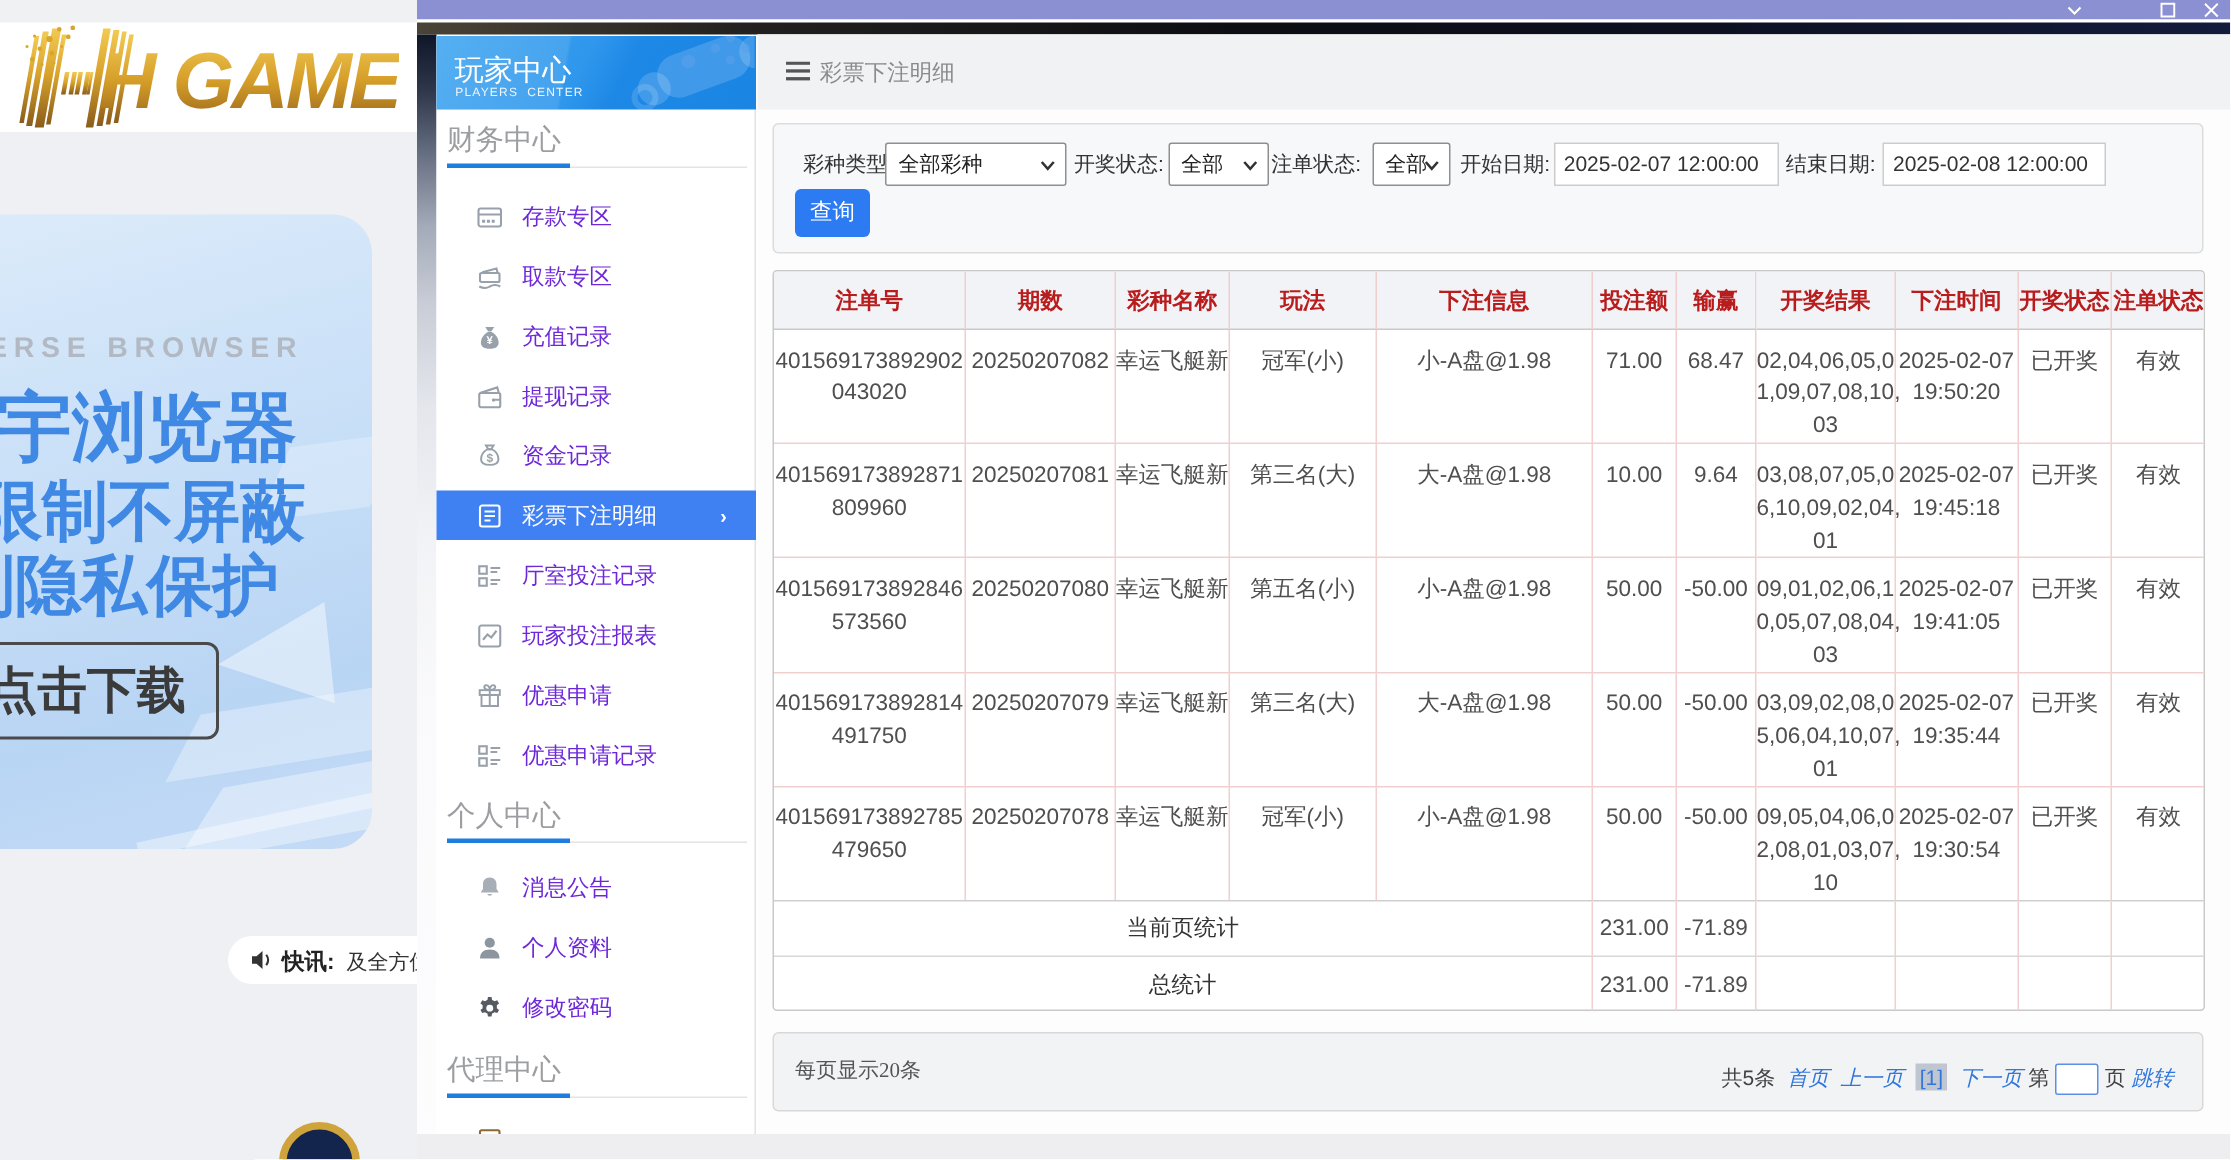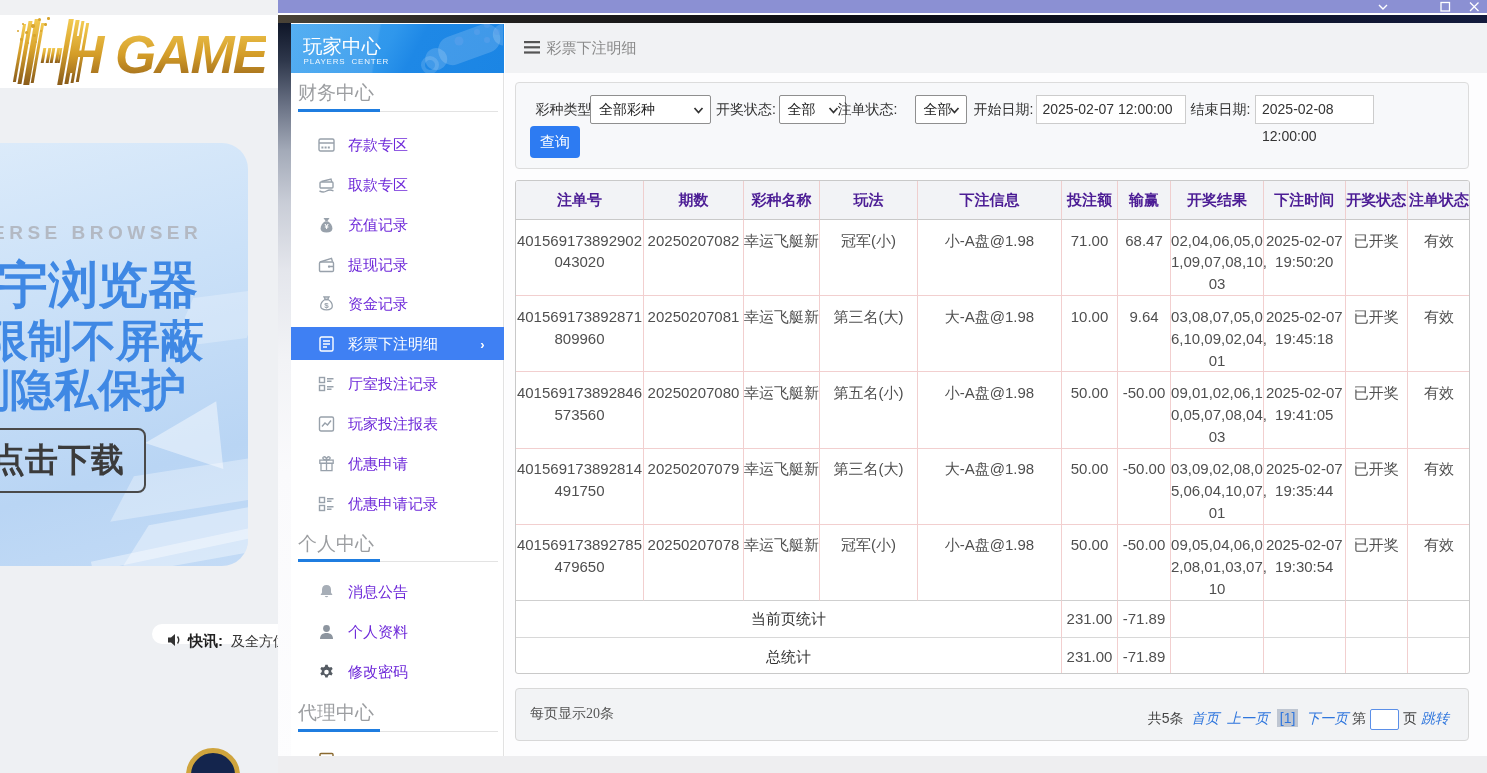--- a/index.html
+++ b/index.html
@@ -52,21 +52,21 @@
 .flabel { position:absolute; top:71.5px; height:29px; line-height:29px; font-size:14px; color:#333; }
 .fsel { position:absolute; top:71.5px; height:29px; border:1px solid #8f8f8f; border-radius:2px; background:#fff; font-size:14px; color:#222; line-height:27px; padding-left:8px; }
 .fsel svg { position:absolute; right:6px; top:9px; }
 .finput { position:absolute; top:71.5px; height:29px; border:1px solid #ccc; background:#fff; font-size:14px; color:#333; line-height:27px; padding-left:6px; }
 #querybtn { position:absolute; left:25.5px; top:103px; width:50px; height:31.5px; background:#2d7bf2; border-radius:4px; color:#fff; font-size:15px; text-align:center; line-height:31.5px; }
 
 
 #btable { position:absolute; left:237px; top:180.5px; width:954px; border-collapse:separate; border-spacing:0; table-layout:fixed; font-size:15px; }
 #twrap { position:absolute; left:10.5px; top:157px; width:955px; height:494px; border:1px solid #c9c9c9; border-radius:3px; overflow:hidden; background:#fff; }
 #btable { left:0; top:0; }
-#btable th { background:#f2f3f6; font-weight:bold; color:#4c1d95; height:39px; border-right:1px solid #efcece; border-bottom:1px solid #c9c9c9; text-align:center; vertical-align:middle; white-space:nowrap; overflow:visible; }
+#btable th { background:#f2f3f6; font-weight:bold; color:#b91c1c; height:39px; border-right:1px solid #efcece; border-bottom:1px solid #c9c9c9; text-align:center; vertical-align:middle; white-space:nowrap; overflow:visible; }
 #btable td { color:#4f4f4f; border-right:1px solid #f2cfcf; border-bottom:1px solid #f2cfcf; text-align:center; vertical-align:top; padding-top:9.5px; line-height:21.9px; height:75.5px; }
 #btable td:last-child, #btable th:last-child { border-right:none; }
 #btable tr.sum td { vertical-align:middle; padding-top:0; height:37px; border-bottom:1px solid #d8d8d8; }
 #btable tr.r5 td { border-bottom:1px solid #cfcfcf;margin-left:24px; }
 #btable tr.sum2 td { border-bottom:none; }
 
 
 #pagebox { position:absolute; left:10px; top:665px; width:954px; height:52.5px; background:#f2f3f5; border:1px solid #d8d8d8; border-radius:4px; }
 #pageleft { position:absolute; left:25.5px; top:682px; font-size:14px; color:#555;font-family:Liberation Serif, serif; }
 #pager { position:absolute; right:38px; top:686px; font-size:14px; color:#444; white-space:nowrap; }
@@ -115,21 +115,21 @@
       <div style="position:absolute; left:160px; top:320px; width:150px; height:46px; background:rgba(255,255,255,0.32); transform:skewX(-35deg) rotate(-10deg);"></div>
       <div style="position:absolute; left:175px; top:365px; width:160px; height:52px; background:rgba(255,255,255,0.38); transform:skewX(-40deg) rotate(-12deg);"></div>
       <div style="position:absolute; left:120px; top:400px; width:180px; height:10px; background:rgba(255,255,255,0.4); transform:rotate(-12deg);"></div>
       <div style="position:absolute; left:215px; top:150px; width:70px; height:50px; background:rgba(255,255,255,0.25); transform:skewX(-30deg) rotate(-8deg);"></div>
     </div>
     <div class="cardtxt" style="left:-8px; top:222px; font-size:19px; font-weight:bold; color:#b3b9c3; letter-spacing:4.5px;">ERSE BROWSER</div>
     <div class="cardtxt" style="left:-2px; top:252px; font-size:50px; font-weight:bold; color:#3f88e4;">宇浏览器</div>
     <div class="cardtxt" style="left:-16px; top:312px; font-size:44px; font-weight:bold; color:#3f88e4;">限制不屏蔽</div>
     <div class="cardtxt" style="left:-34px; top:361px; font-size:44px; font-weight:bold; color:#3f88e4;">划隐私保护</div>
     <div class="cardtxt" style="left:-50px; top:428px; width:196px; height:65px; border:2.5px solid #4a4a4a; border-radius:8px; text-align:center; line-height:60px; font-size:33px; font-weight:bold; color:#3b3b3b; padding-left:20px;">点击下载</div>
-    <div class="cardtxt" style="left:152px; top:624px; width:140px; height:20px; background:#fff; border-radius:16px 0 0 16px;">
+    <div class="cardtxt" style="left:152px; top:624px; width:140px; height:32px; background:#fff; border-radius:16px 0 0 16px;">
       <svg width="15" height="14" viewBox="0 0 15 14" style="position:absolute;left:15px;top:9px;">
           <path d="M1 4.5 L4 4.5 L8 1 L8 13 L4 9.5 L1 9.5 Z" fill="#333"></path>
           <path d="M10.5 3.5 Q13 7 10.5 10.5" stroke="#333" stroke-width="1.4" fill="none"></path>
         </svg>
       <span style="position:absolute; left:36px; top:8px; font-size:15px; font-weight:bold; color:#222;">快讯:</span>
       <span style="position:absolute; left:79px; top:9px; font-size:14px; color:#333;">及全方位</span>
     </div>
     <div class="cardtxt" style="left:186px; top:748px; width:54px; height:54px; border-radius:50%; background:#14254d; border:5px solid #cfa43d;"></div>
   </div>
 
@@ -335,28 +335,28 @@
 
       <div id="filterbox"></div>
       <span class="flabel" style="left:31px;">彩种类型:</span>
       <div class="fsel" style="left:85.5px; width:121px;">全部彩种<svg width="11" height="11" viewBox="0 0 11 11">
             <path d="M1.5 3 L5.5 7.5 L9.5 3" stroke="#333" stroke-width="1.7" fill="none"></path>
           </svg></div>
       <span class="flabel" style="left:211.5px;">开奖状态:</span>
       <div class="fsel" style="left:274px; width:67.5px;">全部<svg width="11" height="11" viewBox="0 0 11 11">
             <path d="M1.5 3 L5.5 7.5 L9.5 3" stroke="#333" stroke-width="1.7" fill="none"></path>
           </svg></div>
-      <span class="flabel" style="left:333px;">注单状态:</span>
+      <span class="flabel" style="left:343px;">注单状态:</span>
       <div class="fsel" style="left:410px; width:52px;">全部<svg width="11" height="11" viewBox="0 0 11 11">
             <path d="M1.5 3 L5.5 7.5 L9.5 3" stroke="#333" stroke-width="1.7" fill="none"></path>
           </svg></div>
       <span class="flabel" style="left:469px;text-align:center;">开始日期:</span>
       <div class="finput" style="left:531px; width:150.5px;">2025-02-07 12:00:00</div>
       <span class="flabel" style="left:686px;">结束日期:</span>
-      <div class="finput" style="left:750.5px; width:119px;">2025-02-08 12:00:00</div>
+      <div class="finput" style="left:750.5px; width:149px;">2025-02-08 12:00:00</div>
       <div id="querybtn">查询</div>
 
       <div id="twrap">
         <table id="btable">
           <colgroup>
             <col style="width:128px">
               <col style="width:100px">
               <col style="width:76px">
               <col style="width:98px">
               <col style="width:144px">

